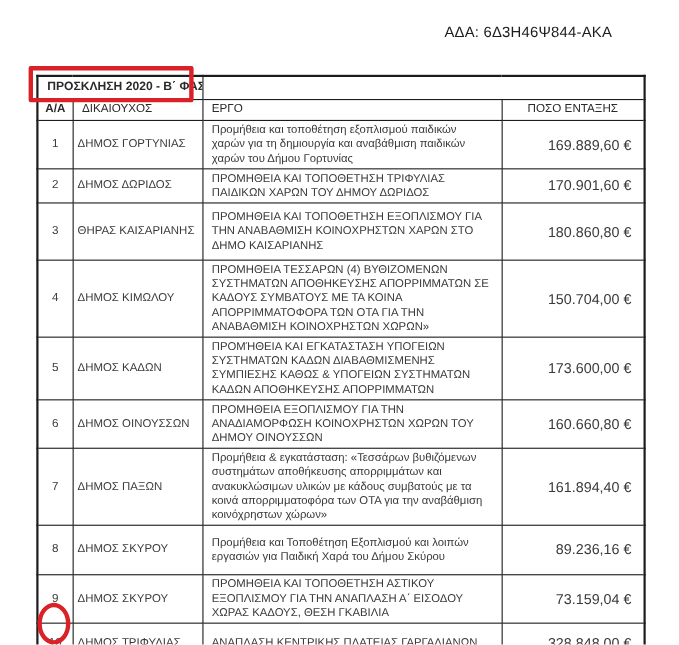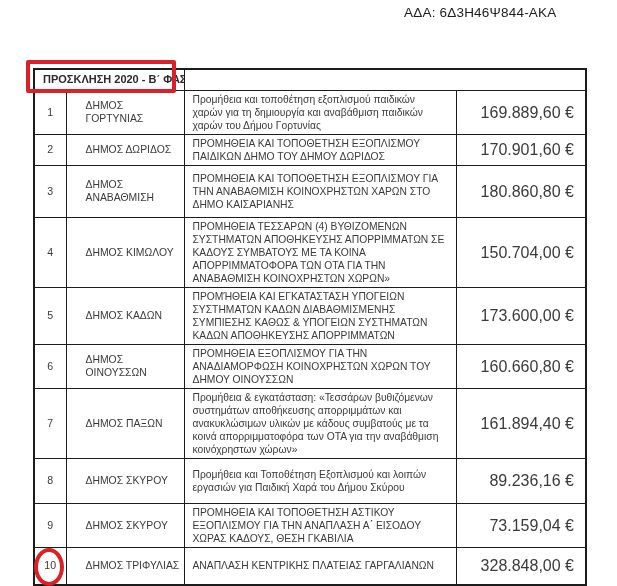--- a/index.html
+++ b/index.html
@@ -2,21 +2,21 @@
 <html><head>
 <meta charset="utf-8">
 <style>
   html,body{margin:0;padding:0;}
   body{
     width:617px;height:586px;position:relative;overflow:hidden;
     background:#ffffff;color:#3a3a3a;
     font-family:"Liberation Sans", sans-serif;
   }
   .ada{
-    position:absolute;top:5px;left:404px;
+    position:absolute;top:22px;left:404px;
     font-size:13.5px;color:#1d1d1d;letter-spacing:.2px;
     white-space:nowrap;
   }
   table.doc-table{
     position:absolute;top:68px;left:33px;width:552px;
     border-collapse:collapse;table-layout:fixed;
     border:2px solid #1c1c1c;
   }
   .doc-table td,.doc-table th{
     border:1px solid #1c1c1c;
@@ -37,23 +37,23 @@
   }
   td.title-spacer{border-left:1px solid #1c1c1c;}
 
   tr.head-row{height:19px;}
   .doc-table th{font-weight:normal;font-size:10.6px;color:#2a2a2a;}
   th.h-aa{font-weight:bold;text-align:center;}
   th.h-ben,th.h-proj{text-align:left;padding-left:8px;}
   th.h-amt{text-align:center;}
 
   td.aa{text-align:center;font-size:10.6px;}
-  td.ben{text-align:left;padding-left:19px;font-size:10.4px;}
+  td.ben{text-align:left;padding-left:4px;font-size:10.4px;}
   td.proj{padding:2px 8px;}
-  td.amt{text-align:right;padding-right:11px;font-size:16px;white-space:nowrap;}
+  td.amt{text-align:right;padding-right:11px;font-size:13px;white-space:nowrap;}
 
   tr.r1{height:44px;} tr.r2{height:30px;} tr.r3{height:52px;}
   tr.r4{height:56px;} tr.r5{height:45px;} tr.r6{height:44px;}
   tr.r7{height:63px;} tr.r8{height:45px;} tr.r9{height:44px;}
   tr.r10{height:38px;}
 
   .red-box{
     position:absolute;left:26px;top:60px;width:150px;height:33px;
     border:4px solid #da2128;border-radius:2px;
     box-sizing:border-box;pointer-events:none;
@@ -74,36 +74,42 @@
     <col class="c-aa">
       <col class="c-ben">
       <col class="c-proj">
       <col class="c-amt">
   </colgroup>
   <tbody>
     <tr class="title-row">
       <td class="title-cell" colspan="2">ΠΡΟΣΚΛΗΣΗ 2020 - Β΄ ΦΑΣΗ</td>
       <td class="title-spacer" colspan="2"></td>
     </tr>
+    <tr class="head-row">
+      <th class="h-aa">Α/Α</th>
+      <th class="h-ben">ΔΙΚΑΙΟΥΧΟΣ</th>
+      <th class="h-proj">ΕΡΓΟ</th>
+      <th class="h-amt">ΠΟΣΟ ΕΝΤΑΞΗΣ</th>
+    </tr>
 
     <tr class="r1">
       <td class="aa">1</td>
       <td class="ben">ΔΗΜΟΣ ΓΟΡΤΥΝΙΑΣ</td>
       <td class="proj">Προμήθεια και τοποθέτηση εξοπλισμού παιδικών χαρών για τη δημιουργία και αναβάθμιση παιδικών χαρών του Δήμου Γορτυνίας</td>
       <td class="amt">169.889,60 €</td>
     </tr>
     <tr class="r2">
       <td class="aa">2</td>
       <td class="ben">ΔΗΜΟΣ ΔΩΡΙΔΟΣ</td>
-      <td class="proj">ΠΡΟΜΗΘΕΙΑ ΚΑΙ ΤΟΠΟΘΕΤΗΣΗ ΕΞΟΠΛΙΣΜΟΥ ΠΑΙΔΙΚΩΝ ΔΗΜΟ ΤΟΥ ΔΗΜΟΥ ΔΩΡΙΔΟΣ</td>
+      <td class="proj">ΠΡΟΜΗΘΕΙΑ ΚΑΙ ΤΟΠΟΘΕΤΗΣΗ ΤΡΙΦΥΛΙΑΣ ΠΑΙΔΙΚΩΝ ΧΑΡΩΝ ΤΟΥ ΔΗΜΟΥ ΔΩΡΙΔΟΣ</td>
       <td class="amt">170.901,60 €</td>
     </tr>
     <tr class="r3">
       <td class="aa">3</td>
-      <td class="ben">ΔΗΜΟΣ ΑΝΑΒΑΘΜΙΣΗ</td>
+      <td class="ben">ΘΗΡΑΣ ΚΑΙΣΑΡΙΑΝΗΣ</td>
       <td class="proj">ΠΡΟΜΗΘΕΙΑ ΚΑΙ ΤΟΠΟΘΕΤΗΣΗ ΕΞΟΠΛΙΣΜΟΥ ΓΙΑ ΤΗΝ ΑΝΑΒΑΘΜΙΣΗ ΚΟΙΝΟΧΡΗΣΤΩΝ ΧΑΡΩΝ ΣΤΟ ΔΗΜΟ ΚΑΙΣΑΡΙΑΝΗΣ</td>
       <td class="amt">180.860,80 €</td>
     </tr>
     <tr class="r4">
       <td class="aa">4</td>
       <td class="ben">ΔΗΜΟΣ ΚΙΜΩΛΟΥ</td>
       <td class="proj">ΠΡΟΜΗΘΕΙΑ ΤΕΣΣΑΡΩΝ (4) ΒΥΘΙΖΟΜΕΝΩΝ ΣΥΣΤΗΜΑΤΩΝ ΑΠΟΘΗΚΕΥΣΗΣ ΑΠΟΡΡΙΜΜΑΤΩΝ ΣΕ ΚΑΔΟΥΣ ΣΥΜΒΑΤΟΥΣ ΜΕ ΤΑ ΚΟΙΝΑ ΑΠΟΡΡΙΜΜΑΤΟΦΟΡΑ ΤΩΝ ΟΤΑ ΓΙΑ ΤΗΝ ΑΝΑΒΑΘΜΙΣΗ ΚΟΙΝΟΧΡΗΣΤΩΝ ΧΩΡΩΝ»</td>
       <td class="amt">150.704,00 €</td>
     </tr>
     <tr class="r5">

